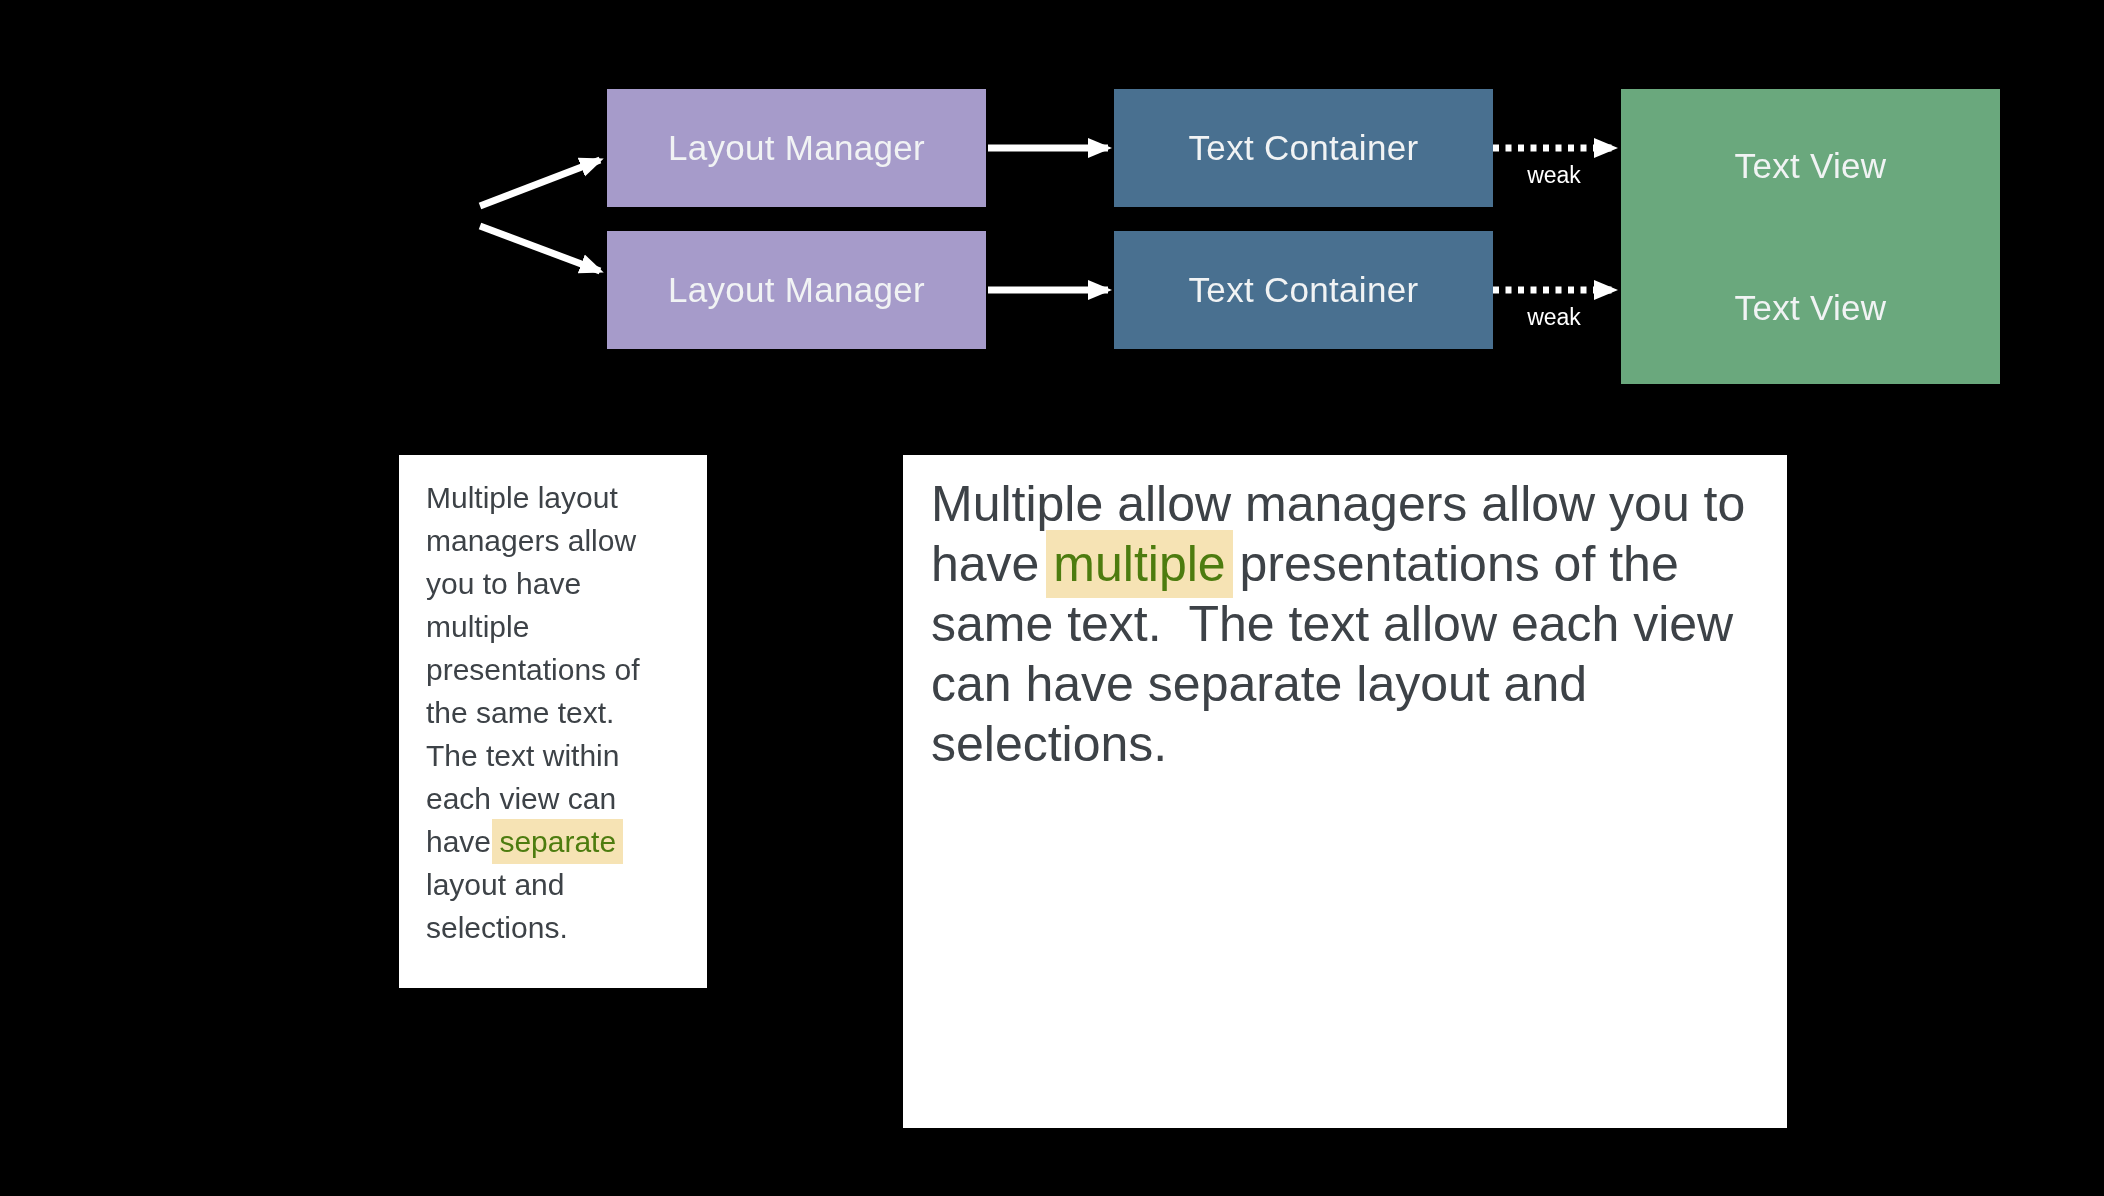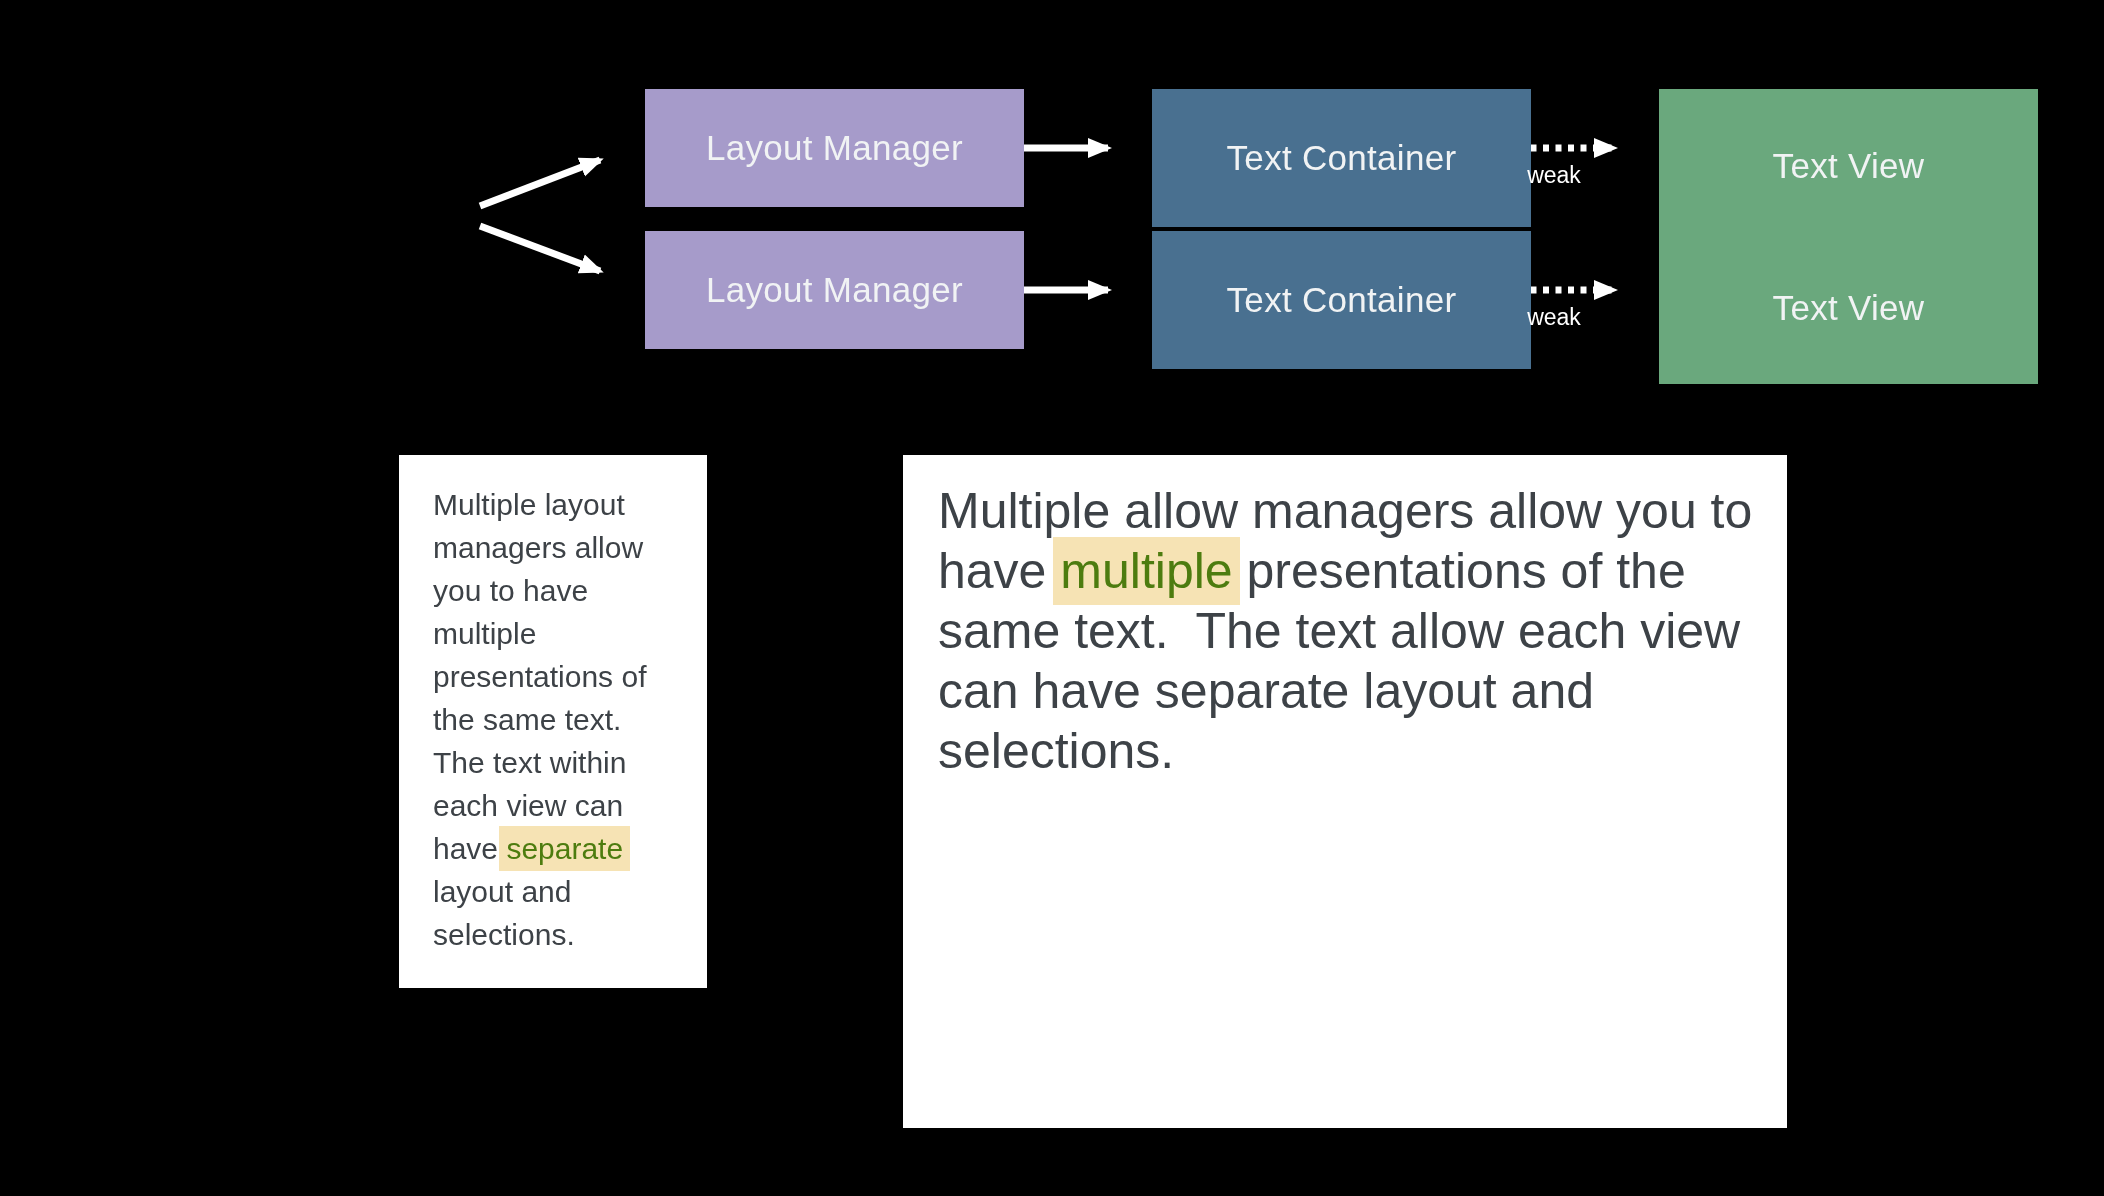--- a/index.html
+++ b/index.html
@@ -25,25 +25,24 @@
   }
   .node {
     position: absolute;
     display: flex;
     align-items: center;
     justify-content: center;
     color: #f1f3f4;
     font-size: 35px;
     letter-spacing: 0.3px;
     text-align: center;
-    margin-left: 38px;
   }
   .node-storage   { left: 100px; top: 132px; width: 380px; height: 179px; background: #6496bd; }
   .node-purple    { left: 607px;  width: 379px; height: 118px; background: #a69bca; }
-  .node-slate     { left: 1114px; width: 379px; height: 138px; background: #497090; }
+  .node-slate     { left: 1114px; width: 379px; height: 118px; background: #497090; }
   .node-green     { left: 1621px; width: 379px; height: 153px; background: #6aa87d; }
   .row1 { top: 89px; }
   .row2 { top: 231px; }
   .weak {
     position: absolute;
     width: 110px;
     left: 1499px;
     color: #ffffff;
     font-size: 23px;
     text-align: center;
@@ -51,21 +50,21 @@
   }
   .weak-1 { top: 164px; }
   .weak-2 { top: 306px; }
   .note {
     position: absolute;
     background: #ffffff;
     color: #3d4247;
     box-sizing: border-box;
   }
   .note p {
-    margin: 15px;
+    margin: 8px;
     white-space: pre-wrap;
   }
   .note-small {
     left: 399px; top: 455px;
     width: 308px; height: 533px;
     padding: 13px 0 0 19px;
   }
   .note-small p {
     width: 252px;
     font-size: 30px;

